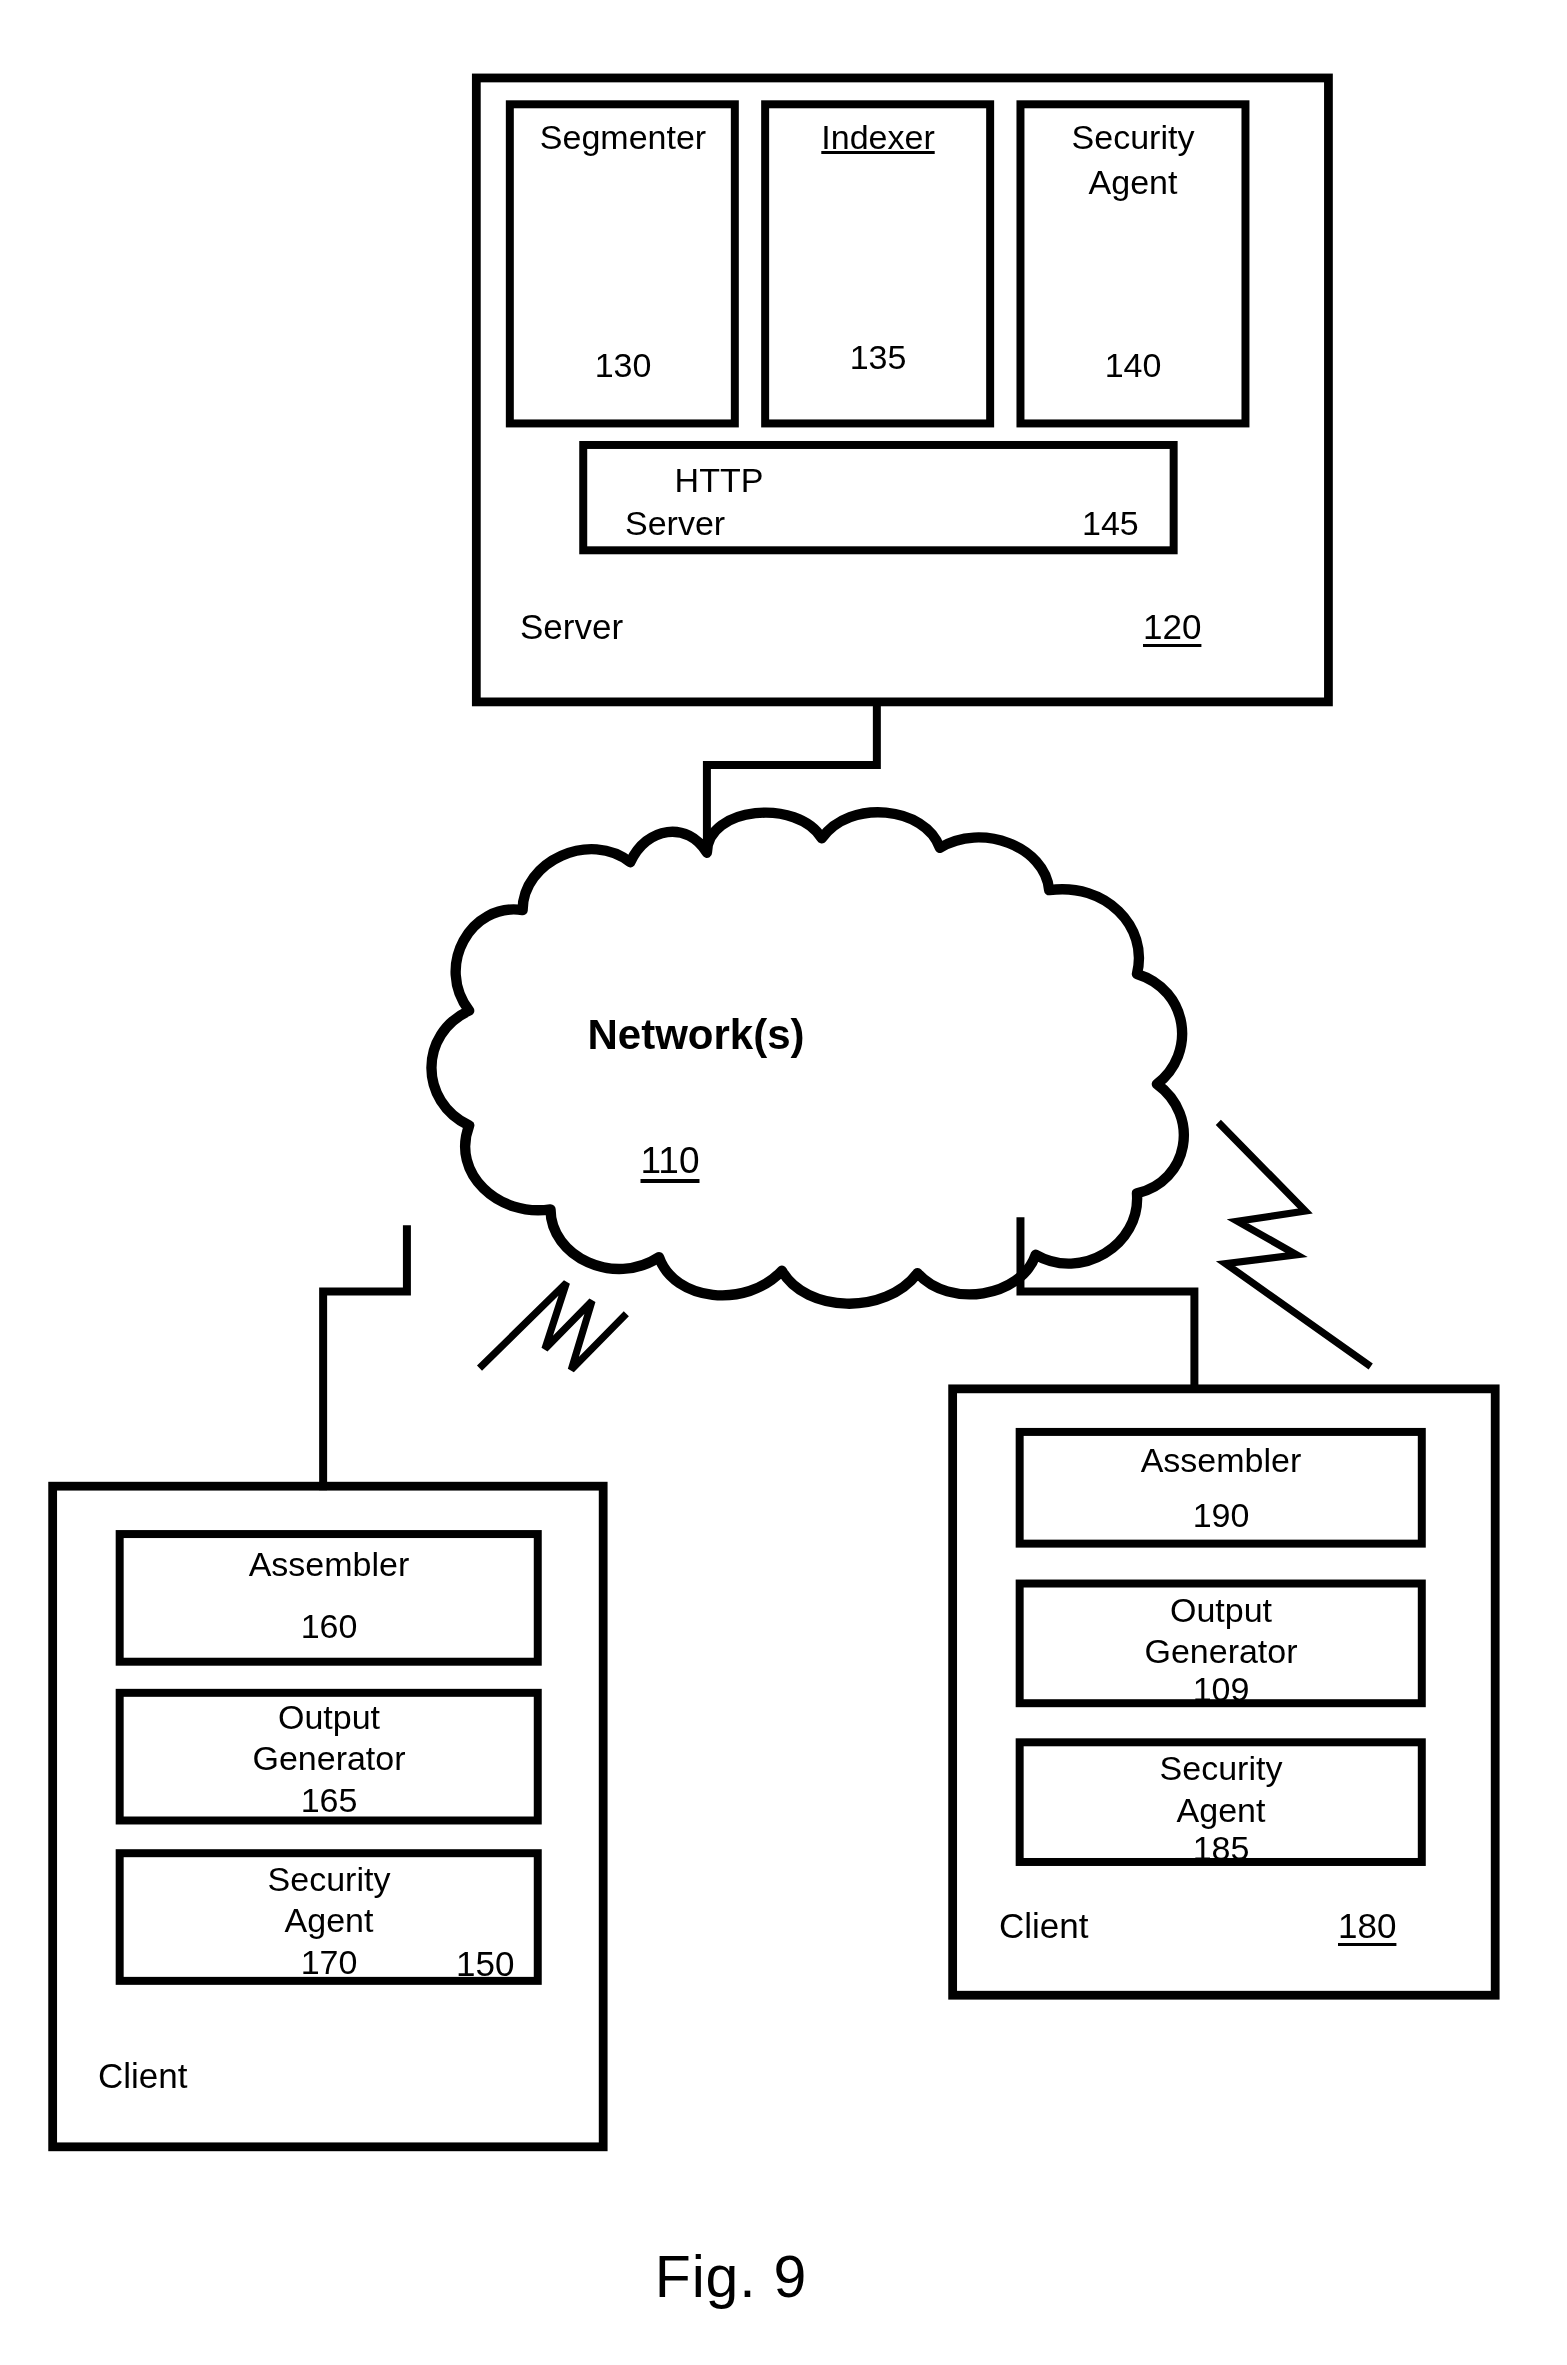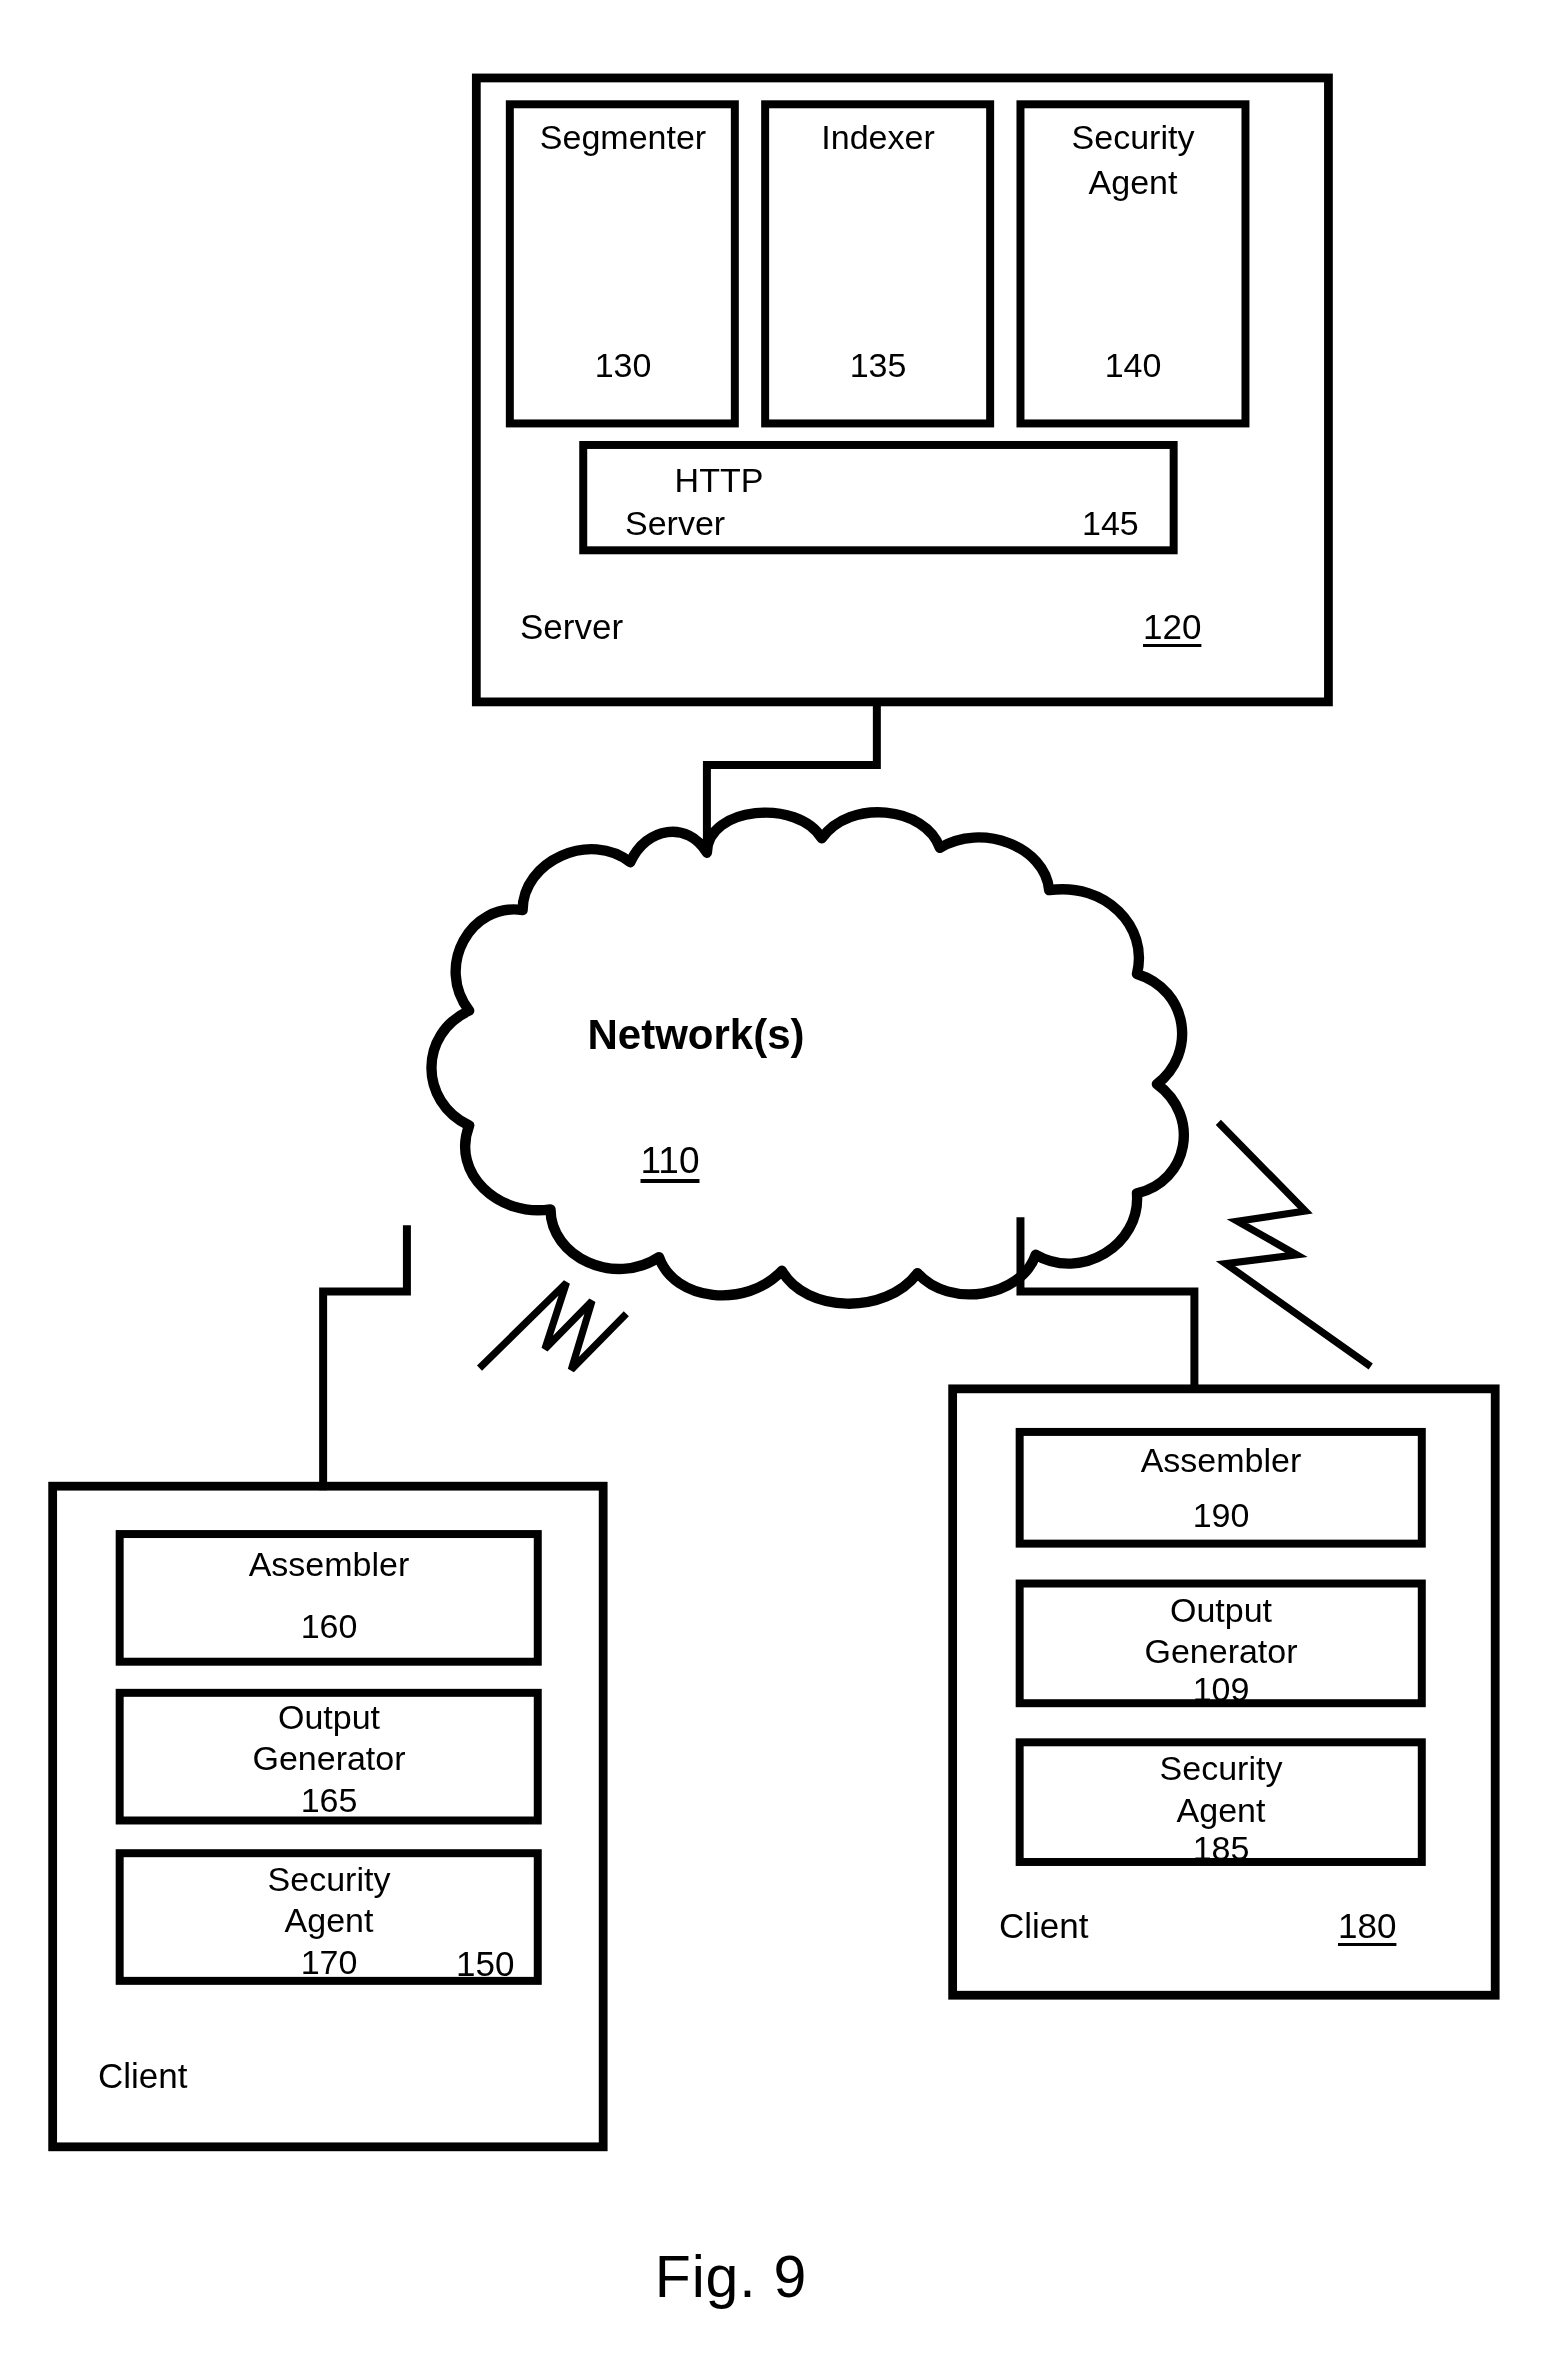--- a/index.html
+++ b/index.html
@@ -139,22 +139,22 @@
     <rect x="1278" y="1794" width="504" height="140" fill="none" stroke="#000" stroke-width="10"></rect>
 
     <rect x="1278" y="1984" width="504" height="150" fill="none" stroke="#000" stroke-width="10"></rect>
 
     <rect x="1278" y="2183" width="504" height="150" fill="none" stroke="#000" stroke-width="10"></rect>
   </svg>
 
   <div class="lbl t-box-title ctr" style="left:623px; top:118px;">Segmenter</div>
   <div class="lbl t-ref ctr" style="left:623px; top:346px;">130</div>
 
-  <div class="lbl t-box-title ctr" style="left:878px; top:118px;">Indexer</div>
-  <div class="lbl t-ref ctr" style="left:878px; top:346px;">135</div>
+  <div class="lbl t-box-title ctr" style="left:878px; top:118px;text-decoration:underline;">Indexer</div>
+  <div class="lbl t-ref ctr" style="left:878px; top:338px;">135</div>
 
   <div class="lbl t-box-title ctr" style="left:1133px; top:118px;">Security</div>
   <div class="lbl t-box-title ctr" style="left:1133px; top:163px;">Agent</div>
   <div class="lbl t-ref ctr" style="left:1133px; top:346px;">140</div>
 
   <div class="lbl t-box-title ctr" style="left:719px; top:461px;">HTTP</div>
   <div class="lbl t-box-title left" style="left:625px; top:504px;">Server</div>
   <div class="lbl t-ref left" style="left:1050px; top:504px;margin-left:32px;">145</div>
 
   <div class="lbl t-container left" style="left:520px; top:607px;">Server</div>

